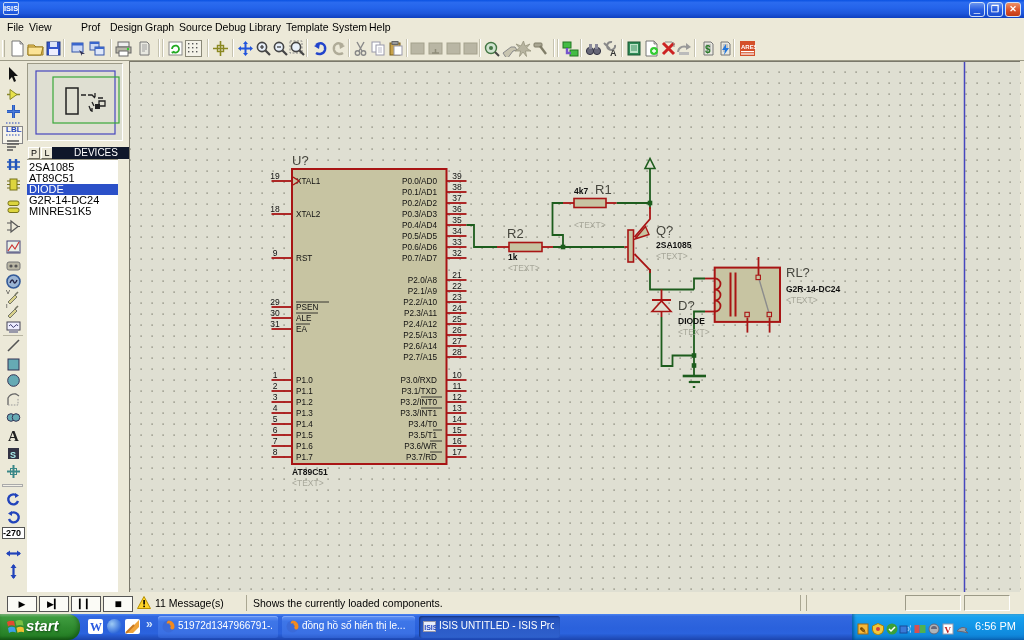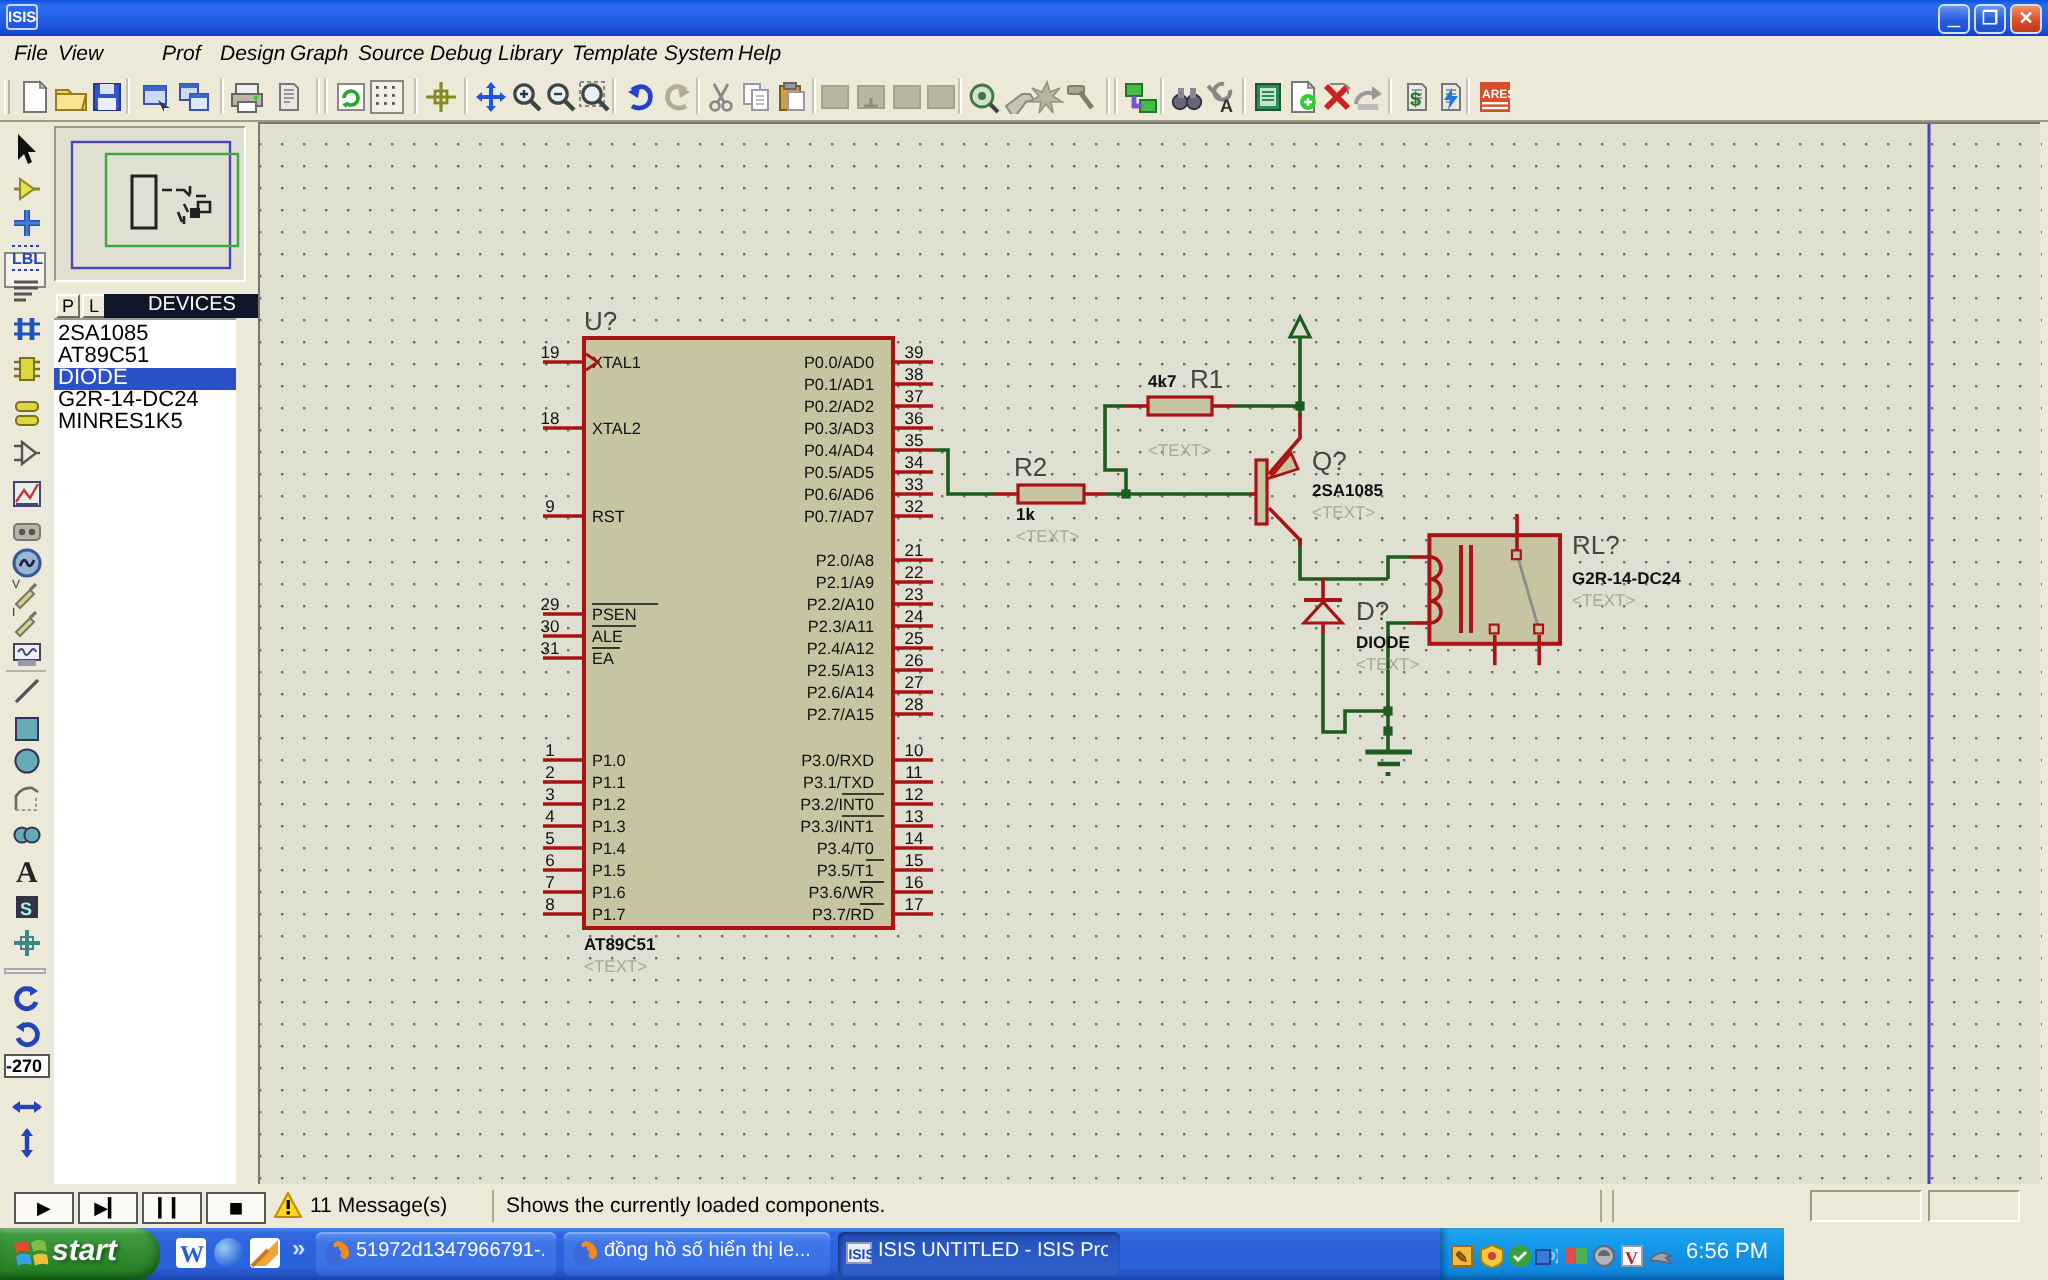--- a/index.html
+++ b/index.html
@@ -9,21 +9,21 @@
 #titlebar{position:absolute;left:0;top:0;width:1024px;height:18px;
 background:linear-gradient(180deg,#0A52E2 0%,#2B6BEF 14%,#2463EA 45%,#1D56DB 75%,#0E3FBF 100%);}
 #titlebar .ticon{position:absolute;left:3px;top:2px;width:16px;height:13px;border:1px solid #c8d8f4;
 border-radius:2px;color:#fff;font-weight:bold;font-size:7.5px;line-height:12px;text-align:center;}
 #titlebar .ttext{position:absolute;left:23px;top:1px;color:#fff;font-weight:bold;font-size:12px;line-height:16px;text-shadow:1px 1px 1px #1a3a90;}
 .wbtn{position:absolute;top:2px;width:16px;height:15px;border-radius:3px;border:1px solid #cfe0f8;
 color:#fff;font-size:9px;line-height:13px;text-align:center;font-weight:bold;}
 .wbtn.mn,.wbtn.mx{background:linear-gradient(180deg,#6a95ef 0%,#2a5fe0 50%,#1c4ed0 100%);}
 .wbtn.cl{background:linear-gradient(180deg,#ee9267 0%,#d9512a 55%,#c23a16 100%);}
 
-#menubar{position:absolute;left:0;top:18px;width:948px;height:18px;background:#ECE9D8;font-size:10.5px;color:#000;font-style:italic;}
+#menubar{position:absolute;left:0;top:18px;width:948px;height:18px;background:#ECE9D8;font-size:10.5px;color:#000;}
 #menubar span{position:absolute;top:3px;}
 
 #toolbar{position:absolute;left:0;top:36px;width:1024px;height:25px;background:#ECE9D8;
 border-bottom:1px solid #9c9a87;}
 .tbi{position:absolute;top:4px;width:17px;height:17px;}
 .tsep{position:absolute;top:3px;width:2px;height:18px;border-left:1px solid #c6c3b0;border-right:1px solid #fff;}
 
 #lefttools{position:absolute;left:0;top:61px;width:14px;height:531px;background:#ECE9D8;}
 .lti{position:absolute;left:5px;width:17px;height:17px;}
 
@@ -39,21 +39,21 @@
 .ditem{position:absolute;left:0;width:91px;height:11px;line-height:11px;padding-left:2px;white-space:nowrap;}
 .ditem.sel{background:#2B50C8;color:#fff;}
 
 #canvas{position:absolute;left:129px;top:61px;width:891px;height:531px;background:#DFDFD2;
 border-top:1px solid #7a786b;border-left:1px solid #7a786b;}
 
 #statusbar{position:absolute;left:0;top:592px;width:1024px;height:22px;background:#ECE9D8;font-size:10.5px;color:#000;}
 .pbtn{position:absolute;top:4px;width:30px;height:16px;background:#fbfbf6;border:1px solid #555;}
 .spanel{position:absolute;top:3px;height:16px;border:1px solid #9c9a87;border-right-color:#fff;border-bottom-color:#fff;}
 
-#taskbar{position:absolute;left:0;top:614px;width:892px;height:26px;
+#taskbar{position:absolute;left:0;top:614px;width:1024px;height:26px;
 background:linear-gradient(180deg,#4b83f2 0%,#3268e0 9%,#2a61dc 55%,#2b63de 75%,#1c45ae 100%);}
 #startbtn{position:absolute;left:0;top:0;width:80px;height:26px;border-radius:0 12px 12px 0;
 background:linear-gradient(180deg,#7fba7f 0%,#3f9c3f 12%,#2f8a2f 55%,#268226 85%,#1d6b1d 100%);
 box-shadow:inset -2px -2px 4px rgba(0,40,0,.4);}
 #startbtn .stxt{position:absolute;left:26px;top:3px;color:#fff;font-size:15px;font-weight:bold;font-style:italic;text-shadow:1px 1px 2px #145014;}
 .qlicon{position:absolute;top:5px;width:15px;height:15px;border-radius:2px;}
 .taskbtn{position:absolute;top:2px;height:22px;border-radius:3px;color:#fff;font-size:10px;
 background:linear-gradient(180deg,#5f90f5 0%,#3e76e8 25%,#3a70e4 80%,#2e5fd0 100%);
 box-shadow:inset 0 1px 0 #83aaf7;}
 .taskbtn.active{background:linear-gradient(180deg,#2350b8 0%,#2c5cc8 60%,#2e60cc 100%);box-shadow:inset 1px 1px 2px #16337a;}

